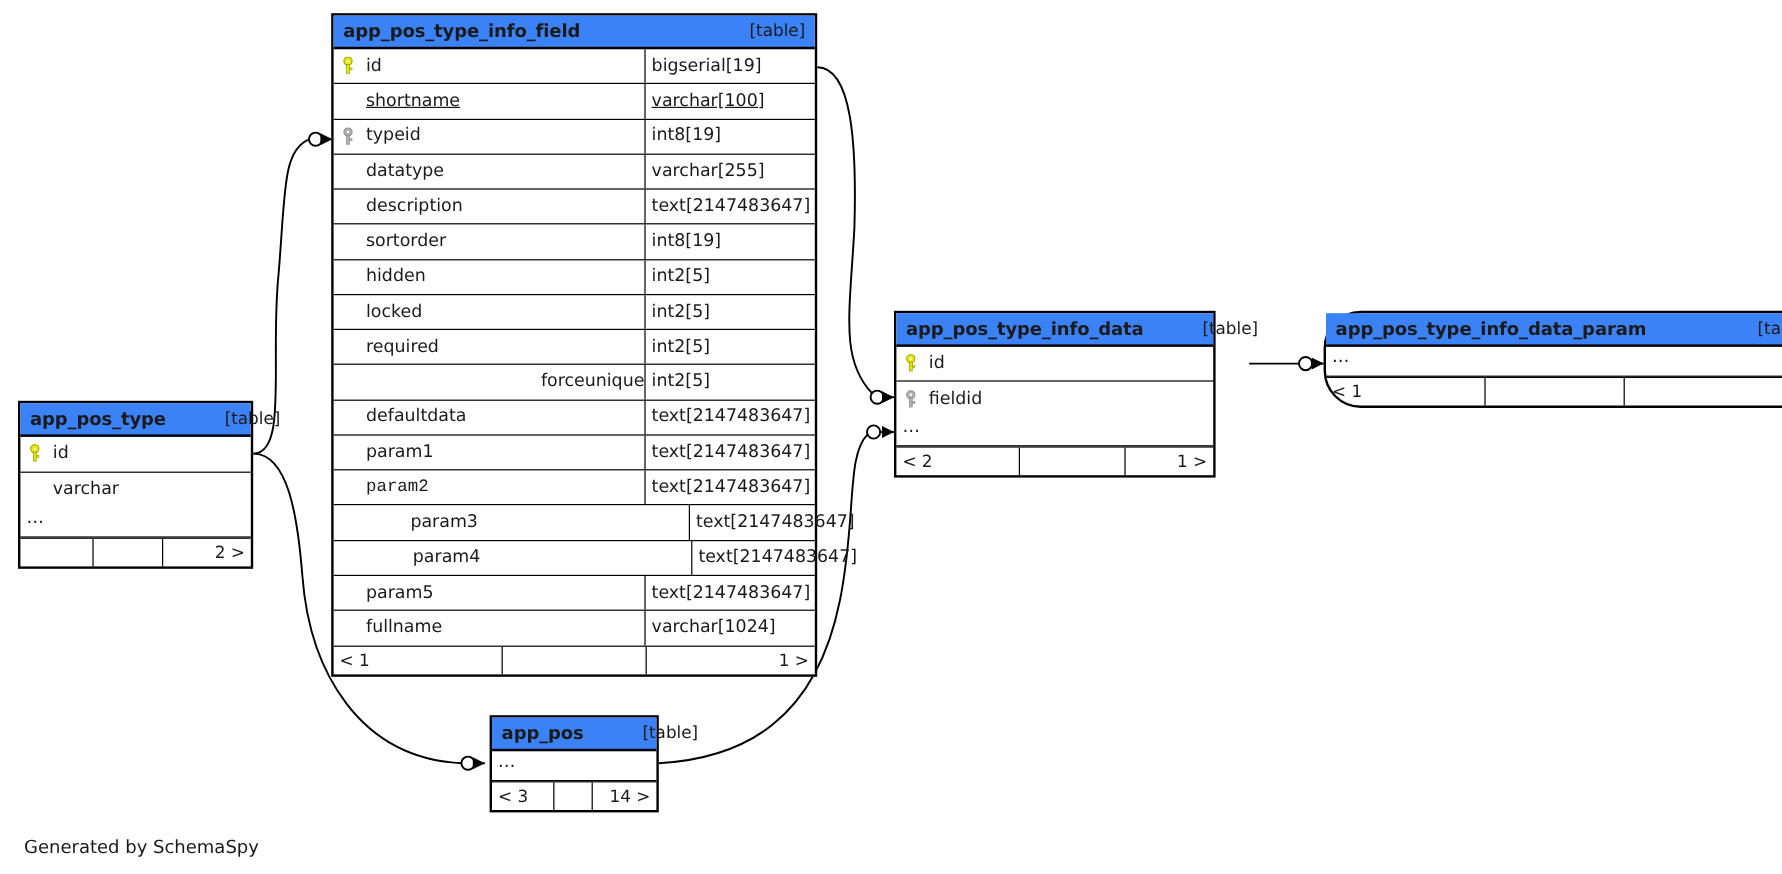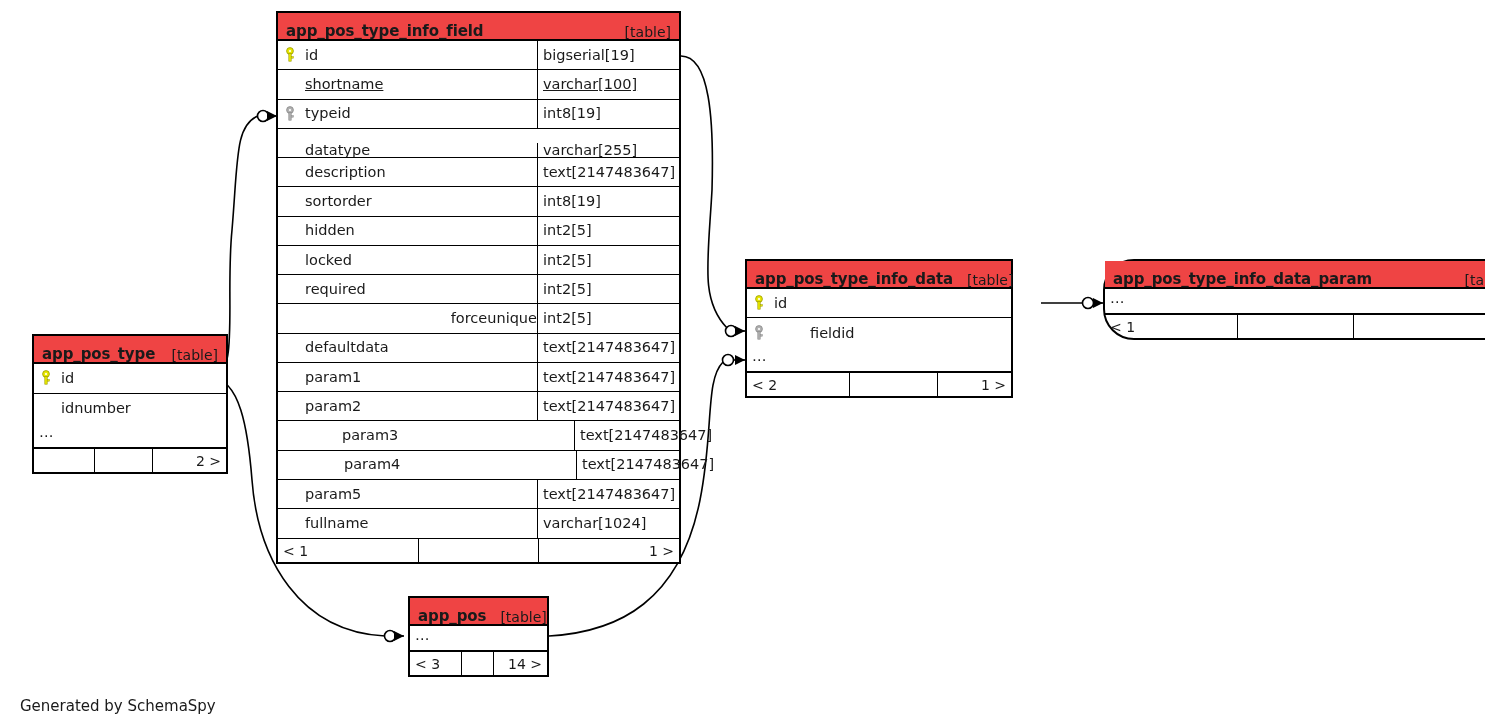--- a/index.html
+++ b/index.html
@@ -33,28 +33,29 @@
   .table-node {
     position: absolute;
     box-sizing: border-box;
     border: 2px solid #000000;
     background: #ffffff;
     font-size: 14.5px;
     line-height: 1;
   }
   .tbl-header {
     box-sizing: border-box;
-    background: #ef4444;
+    background: #3b82f6;
     border-bottom: 2px solid #000000;
     display: flex;
-    align-items: flex-end;
+    align-items: center;
     justify-content: space-between;
     padding: 0 8px;
     height: 28px;
     white-space: nowrap;
+    gap: 35px;
   }
   .tbl-name {
     font-weight: bold;
     font-size: 15px;
     letter-spacing: -0.1px;
   }
   .tbl-kind {
     font-size: 14px;
     color: #1a1a1a;
     padding-left: 14px;
@@ -218,21 +219,21 @@
                 <circle cx="6" cy="4" r="3.4" fill="#b0b0b0" stroke="#8a8a8a" stroke-width="0.8"></circle>
                 <circle cx="6" cy="4" r="1.1" fill="#ffffff"></circle>
                 <rect x="4.8" y="6.6" width="2.4" height="7.6" fill="#b0b0b0" stroke="#8a8a8a" stroke-width="0.6"></rect>
                 <rect x="7.2" y="9.6" width="2.2" height="1.6" fill="#b0b0b0" stroke="#8a8a8a" stroke-width="0.5"></rect>
               </svg>
             </span>
             <span class="col-name-text">typeid</span>
           </div>
           <div class="cell-type">int8[19]</div>
         </div>
-        <div class="tbl-row" style="height: 29.25px; align-items: flex-end;">
+        <div class="tbl-row" style="height: 29.25px;">
           <div class="cell-name" style="flex: 0 0 259px;">
             <span class="keyspacer"></span>
             <span class="col-name-text">datatype</span>
           </div>
           <div class="cell-type">varchar[255]</div>
         </div>
         <div class="tbl-row" style="height: 29.25px;">
           <div class="cell-name" style="flex: 0 0 259px;">
             <span class="keyspacer"></span>
             <span class="col-name-text">description</span>
@@ -282,21 +283,21 @@
           <div class="cell-type">text[2147483647]</div>
         </div>
         <div class="tbl-row" style="height: 29.25px;">
           <div class="cell-name" style="flex: 0 0 259px;">
             <span class="keyspacer"></span>
             <span class="col-name-text">param1</span>
           </div>
           <div class="cell-type">text[2147483647]</div>
         </div>
         <div class="tbl-row" style="height: 29.25px;">
-          <div class="cell-name" style="flex: 0 0 259px;">
+          <div class="cell-name" style="flex: 0 0 259px; font-family: Liberation Mono, monospace;">
             <span class="keyspacer"></span>
             <span class="col-name-text">param2</span>
           </div>
           <div class="cell-type">text[2147483647]</div>
         </div>
         <div class="tbl-row" style="height: 29.25px;">
           <div class="cell-name" style="flex: 0 0 259px; margin-left: 37px;">
             <span class="keyspacer"></span>
             <span class="col-name-text">param3</span>
           </div>
@@ -324,21 +325,21 @@
           <div class="cell-type">varchar[1024]</div>
         </div>
       </div>
     <div class="tbl-footer">
       <span class="foot-cell foot-left" style="flex:0 0 140px;">&lt; 1</span>
       <span class="foot-cell foot-mid" style="flex:0 0 120px;"></span>
       <span class="foot-cell foot-right" style="flex:1 1 auto;">1 &gt;</span>
     </div>
   </div>
 
-  <div class="table-node" id="t-type" style="left:32px; top:334px; width:196px;">
+  <div class="table-node" id="t-type" style="left:15px; top:334px; width:196px;">
     <div class="tbl-header">
       <span class="tbl-name">app_pos_type</span>
       <span class="tbl-kind">[table]</span>
     </div>
     <div id="type-cols">
         <div class="tbl-row" style="height: 29.5px;">
           <div class="cell-name" style="flex: 1 1 auto;">
             <span class="keyicon">
               <svg width="13" height="16" viewBox="0 0 13 16">
                 <circle cx="6" cy="4" r="3.4" fill="#e8e800" stroke="#9a9a00" stroke-width="0.8"></circle>
@@ -346,21 +347,21 @@
                 <rect x="4.8" y="6.6" width="2.4" height="7.6" fill="#e8e800" stroke="#9a9a00" stroke-width="0.6"></rect>
                 <rect x="7.2" y="9.6" width="2.2" height="1.6" fill="#e8e800" stroke="#9a9a00" stroke-width="0.5"></rect>
               </svg>
             </span>
             <span class="col-name-text">id</span>
           </div>
         </div>
         <div class="tbl-row" style="height: 29.5px;">
           <div class="cell-name" style="flex: 1 1 auto;">
             <span class="keyspacer"></span>
-            <span class="col-name-text">idnumber</span>
+            <span class="col-name-text">varchar</span>
           </div>
         </div>
       </div>
     <div class="tbl-ellipsis">
       <span>…</span>
     </div>
     <div class="tbl-footer">
       <span class="foot-cell foot-left" style="flex:0 0 60px;"></span>
       <span class="foot-cell foot-mid" style="flex:0 0 58px;"></span>
       <span class="foot-cell foot-right" style="flex:1 1 auto;">2 &gt;</span>
@@ -380,21 +381,21 @@
                 <circle cx="6" cy="4" r="3.4" fill="#e8e800" stroke="#9a9a00" stroke-width="0.8"></circle>
                 <circle cx="6" cy="4" r="1.1" fill="#ffffff"></circle>
                 <rect x="4.8" y="6.6" width="2.4" height="7.6" fill="#e8e800" stroke="#9a9a00" stroke-width="0.6"></rect>
                 <rect x="7.2" y="9.6" width="2.2" height="1.6" fill="#e8e800" stroke="#9a9a00" stroke-width="0.5"></rect>
               </svg>
             </span>
             <span class="col-name-text">id</span>
           </div>
         </div>
         <div class="tbl-row" style="height: 29.2px;">
-          <div class="cell-name" style="flex: 1 1 auto; gap: 36px;">
+          <div class="cell-name" style="flex: 1 1 auto;">
             <span class="keyicon">
               <svg width="13" height="16" viewBox="0 0 13 16">
                 <circle cx="6" cy="4" r="3.4" fill="#b0b0b0" stroke="#8a8a8a" stroke-width="0.8"></circle>
                 <circle cx="6" cy="4" r="1.1" fill="#ffffff"></circle>
                 <rect x="4.8" y="6.6" width="2.4" height="7.6" fill="#b0b0b0" stroke="#8a8a8a" stroke-width="0.6"></rect>
                 <rect x="7.2" y="9.6" width="2.2" height="1.6" fill="#b0b0b0" stroke="#8a8a8a" stroke-width="0.5"></rect>
               </svg>
             </span>
             <span class="col-name-text">fieldid</span>
           </div>

